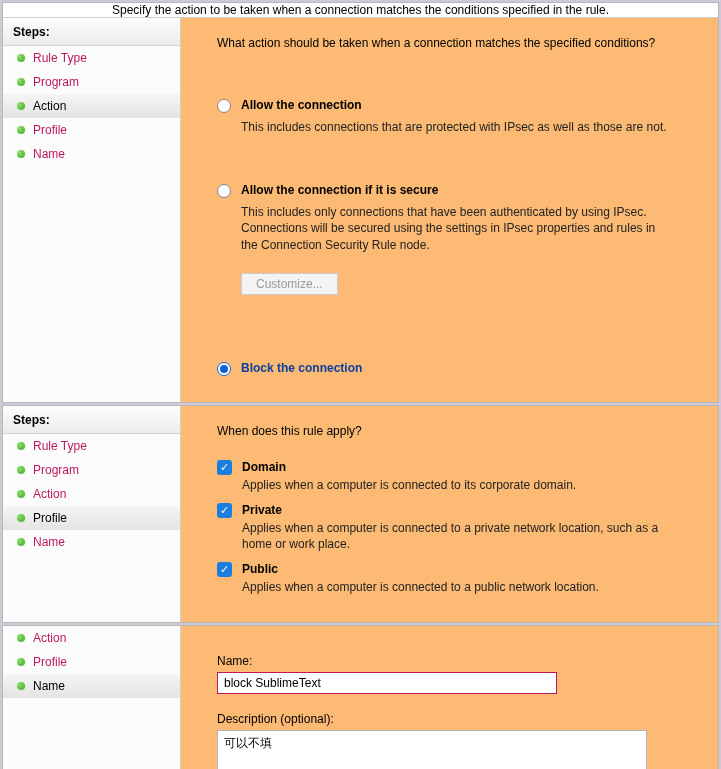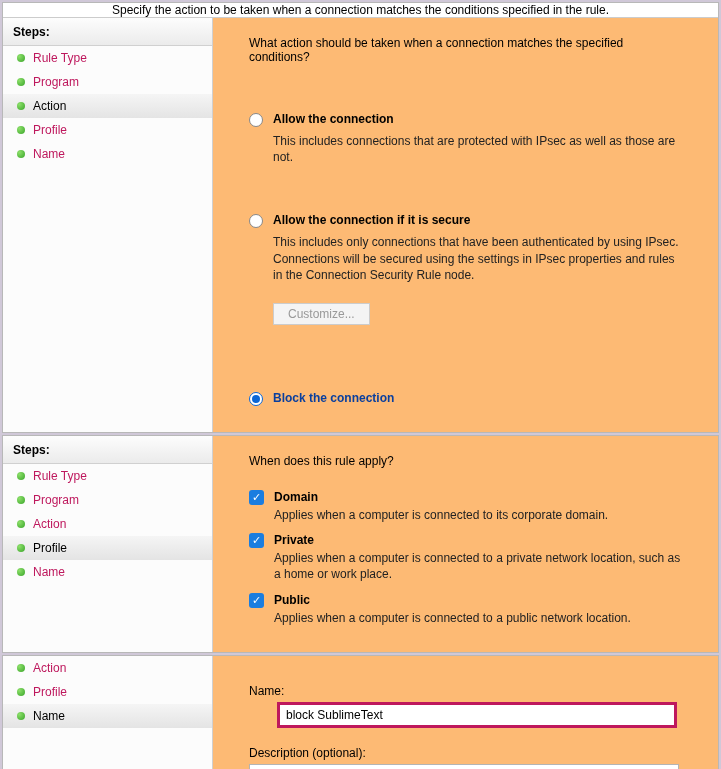--- a/index.html
+++ b/index.html
@@ -20,21 +20,21 @@
       padding: 0 10px;
       font-size: 12px;
       border-bottom: 1px solid #ccc;
       text-align: center;
     }
     .panel-body {
       display: flex;
       background: #f4f4f4;
     }
     .sidebar {
-      width: 210px;
+      width: 178px;
       background: #fcfcfc;
       border-right: 1px solid #d0d0d0;
       padding: 0;
     }
     .sidebar-title {
       font-weight: bold;
       padding: 7px 10px 6px 10px;
       background: linear-gradient(#fdfdfd,#ebebeb);
       border-bottom: 1px solid #d0d0d0;
     }
@@ -129,27 +129,26 @@
     }
     .check-label { font-weight: bold; }
     .check-description {
       margin: 2px 0 6px 25px;
       color: #222;
       max-width: 420px;
       line-height: 1.35;
     }
     .form-label { margin: 10px 0 4px 0; }
     .text-input {
-      width: 400px;
-      border: 3px solid #be185d;
+      width: 340px;
+      border: 1px solid #be185d;
       padding: 3px 6px;
       font-family: inherit;
       font-size: 12px;
       background: #fff;
-      margin-left: 28px;
     }
     .textarea {
       width: 430px;
       height: 115px;
       border: 1px solid #b4b4b4;
       padding: 4px 6px;
       font-family: inherit;
       font-size: 12px;
       resize: none;
       background: #fff;

